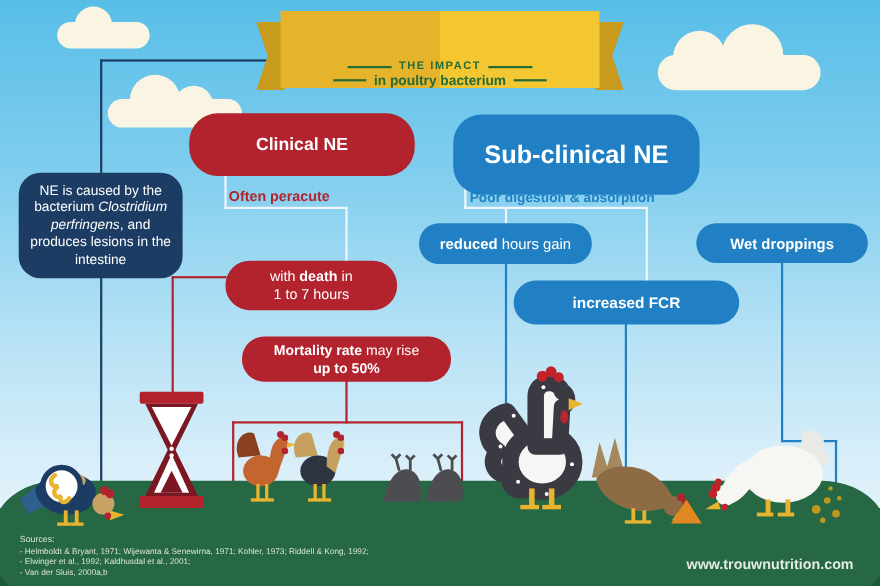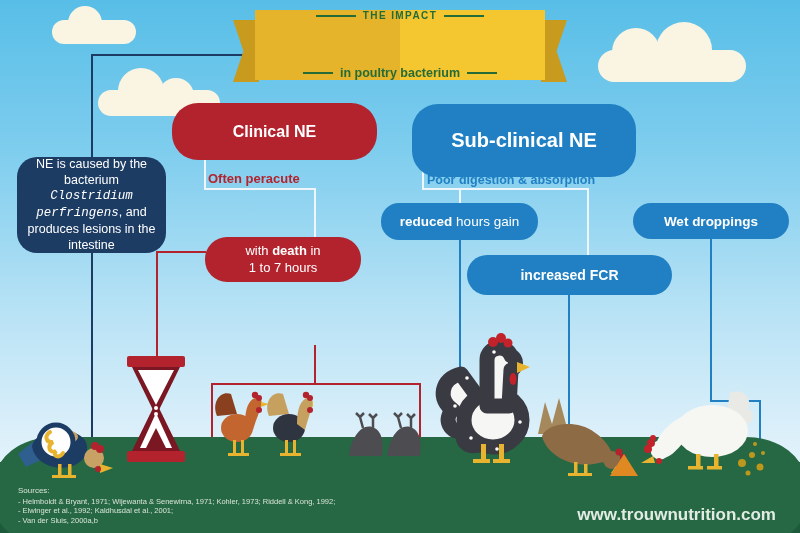--- a/index.html
+++ b/index.html
@@ -17,55 +17,55 @@
   .ln.white{background:#eef6fc;}
   .ln.red{background:#b2232e;}
   .ln.blue{background:#2080c3;}
   
   .ground-base{position:absolute;left:0;top:462px;width:800px;height:71px;background:#1d5a3c;z-index:2;}
   .ground{position:absolute;left:-6px;top:437px;width:812px;height:106px;background:#266843;z-index:2;
     border-radius:60px 60px 46px 46px / 46px 46px 40px 40px;}
   
   .banner-main{position:absolute;left:255px;top:10px;width:290px;height:70px;z-index:4;
     background:linear-gradient(90deg,#e5b42a 0,#e5b42a 50%,#f4c62f 50%,#f4c62f 100%);
-    display:flex;flex-direction:column;align-items:center;justify-content:space-between;color:#256b38;}
+    display:flex;flex-direction:column;align-items:center;justify-content:flex-end;color:#256b38;}
   .tail{position:absolute;top:20px;width:26px;height:62px;background:#c89a1e;z-index:3;}
   .tail.l{left:233px;clip-path:polygon(0 0,100% 0,100% 100%,0 100%,40% 50%);}
   .tail.r{left:541px;clip-path:polygon(0 0,100% 0,60% 50%,100% 100%,0 100%);}
   .rule{display:inline-block;height:2px;background:#256b38;vertical-align:middle;}
   .b-kicker{display:flex;align-items:center;gap:7px;font-size:10px;font-weight:bold;letter-spacing:1.4px;}
   .b-title{font-size:18.5px;font-weight:bold;margin:2px 0;}
   .b-sub{display:flex;align-items:center;gap:7px;font-size:12.5px;font-weight:bold;}
   
   .bx{position:absolute;z-index:4;color:#fff;display:flex;flex-direction:column;align-items:center;
       justify-content:center;text-align:center;}
   .bx-cause{left:17px;top:157px;width:149px;height:96px;background:#1c3c64;border-radius:20px;
       font-size:12.5px;line-height:1.26;padding:2px 8px;box-sizing:border-box;}
   .bx-clinical{left:172px;top:103px;width:205px;height:57px;background:#b2232e;border-radius:26px;
       font-size:16px;font-weight:bold;}
   .bx-subclinical{left:412px;top:104px;width:224px;height:73px;background:#2080c3;border-radius:26px;
-      font-size:20px;font-weight:bold;}
+      font-size:23px;font-weight:bold;}
   .bx-death{left:205px;top:237px;width:156px;height:45px;background:#b2232e;border-radius:22px;
       font-size:13px;line-height:1.3;}
   .bx-reduced{left:381px;top:203px;width:157px;height:37px;background:#2080c3;border-radius:18px;font-size:13.5px;}
   .bx-droppings{left:633px;top:203px;width:156px;height:36px;background:#2080c3;border-radius:18px;
       font-size:13.5px;font-weight:bold;}
   .bx-fcr{left:467px;top:255px;width:205px;height:40px;background:#2080c3;border-radius:20px;
       font-size:14px;font-weight:bold;}
   .bx-mortality{left:220px;top:306px;width:190px;height:41px;background:#b2232e;border-radius:20px;
       font-size:12.8px;line-height:1.25;}
   .note{position:absolute;z-index:4;font-weight:600;font-size:13px;}
   .note-clinical{left:208px;top:171px;color:#b2232e;}
   .note-subclinical{left:427px;top:173px;color:#2080c3;font-size:12.5px;}
-  .it{font-style:italic;font-family:Liberation Mono, monospace;}
+  .it{font-style:italic;}
   .bd{font-weight:bold;}
   
   .sources{position:absolute;left:18px;top:486px;z-index:5;color:#d9e4da;font-size:7.5px;line-height:1.25;}
   .sources .s-title{font-size:8px;margin-bottom:1px;}
-  .website{position:absolute;right:24px;top:505px;z-index:5;color:#e3ece4;font-size:17px;font-weight:600;}
+  .website{position:absolute;right:24px;top:505px;z-index:5;color:#e3ece4;font-size:13px;font-weight:600;}
   .art{position:absolute;z-index:3;}
 </style>
 </head>
 <body>
 
 <div class="stage">
 
   <div>
     <div class="puff" style="left:68px;top:6px;width:34px;height:34px;"></div>
     <div class="cloudbase" style="left:52px;top:20px;width:84px;height:24px;"></div>
@@ -126,20 +126,24 @@
 
   <div class="bx bx-cause">
     <div><span>NE is caused by the bacterium </span><span class="it">Clostridium perfringens</span><span>, and produces lesions in the intestine</span></div>
   </div>
 
   <div class="bx bx-clinical">Clinical NE</div>
   <div class="note note-clinical">Often peracute</div>
   <div class="bx bx-death">
     <div><span>with </span><span class="bd">death</span><span> in</span></div>
     <div>1 to 7 hours</div>
+  </div>
+  <div class="bx bx-mortality">
+    <div><span class="bd">Mortality rate</span><span> may rise</span></div>
+    <div class="bd">up to 50%</div>
   </div>
 
   <div class="bx bx-subclinical">Sub-clinical NE</div>
   <div class="note note-subclinical">Poor digestion &amp; absorption</div>
   <div class="bx bx-reduced">
     <div><span class="bd">reduced</span><span> hours gain</span></div>
   </div>
   <div class="bx bx-fcr">increased FCR</div>
   <div class="bx bx-droppings">Wet droppings</div>
 

